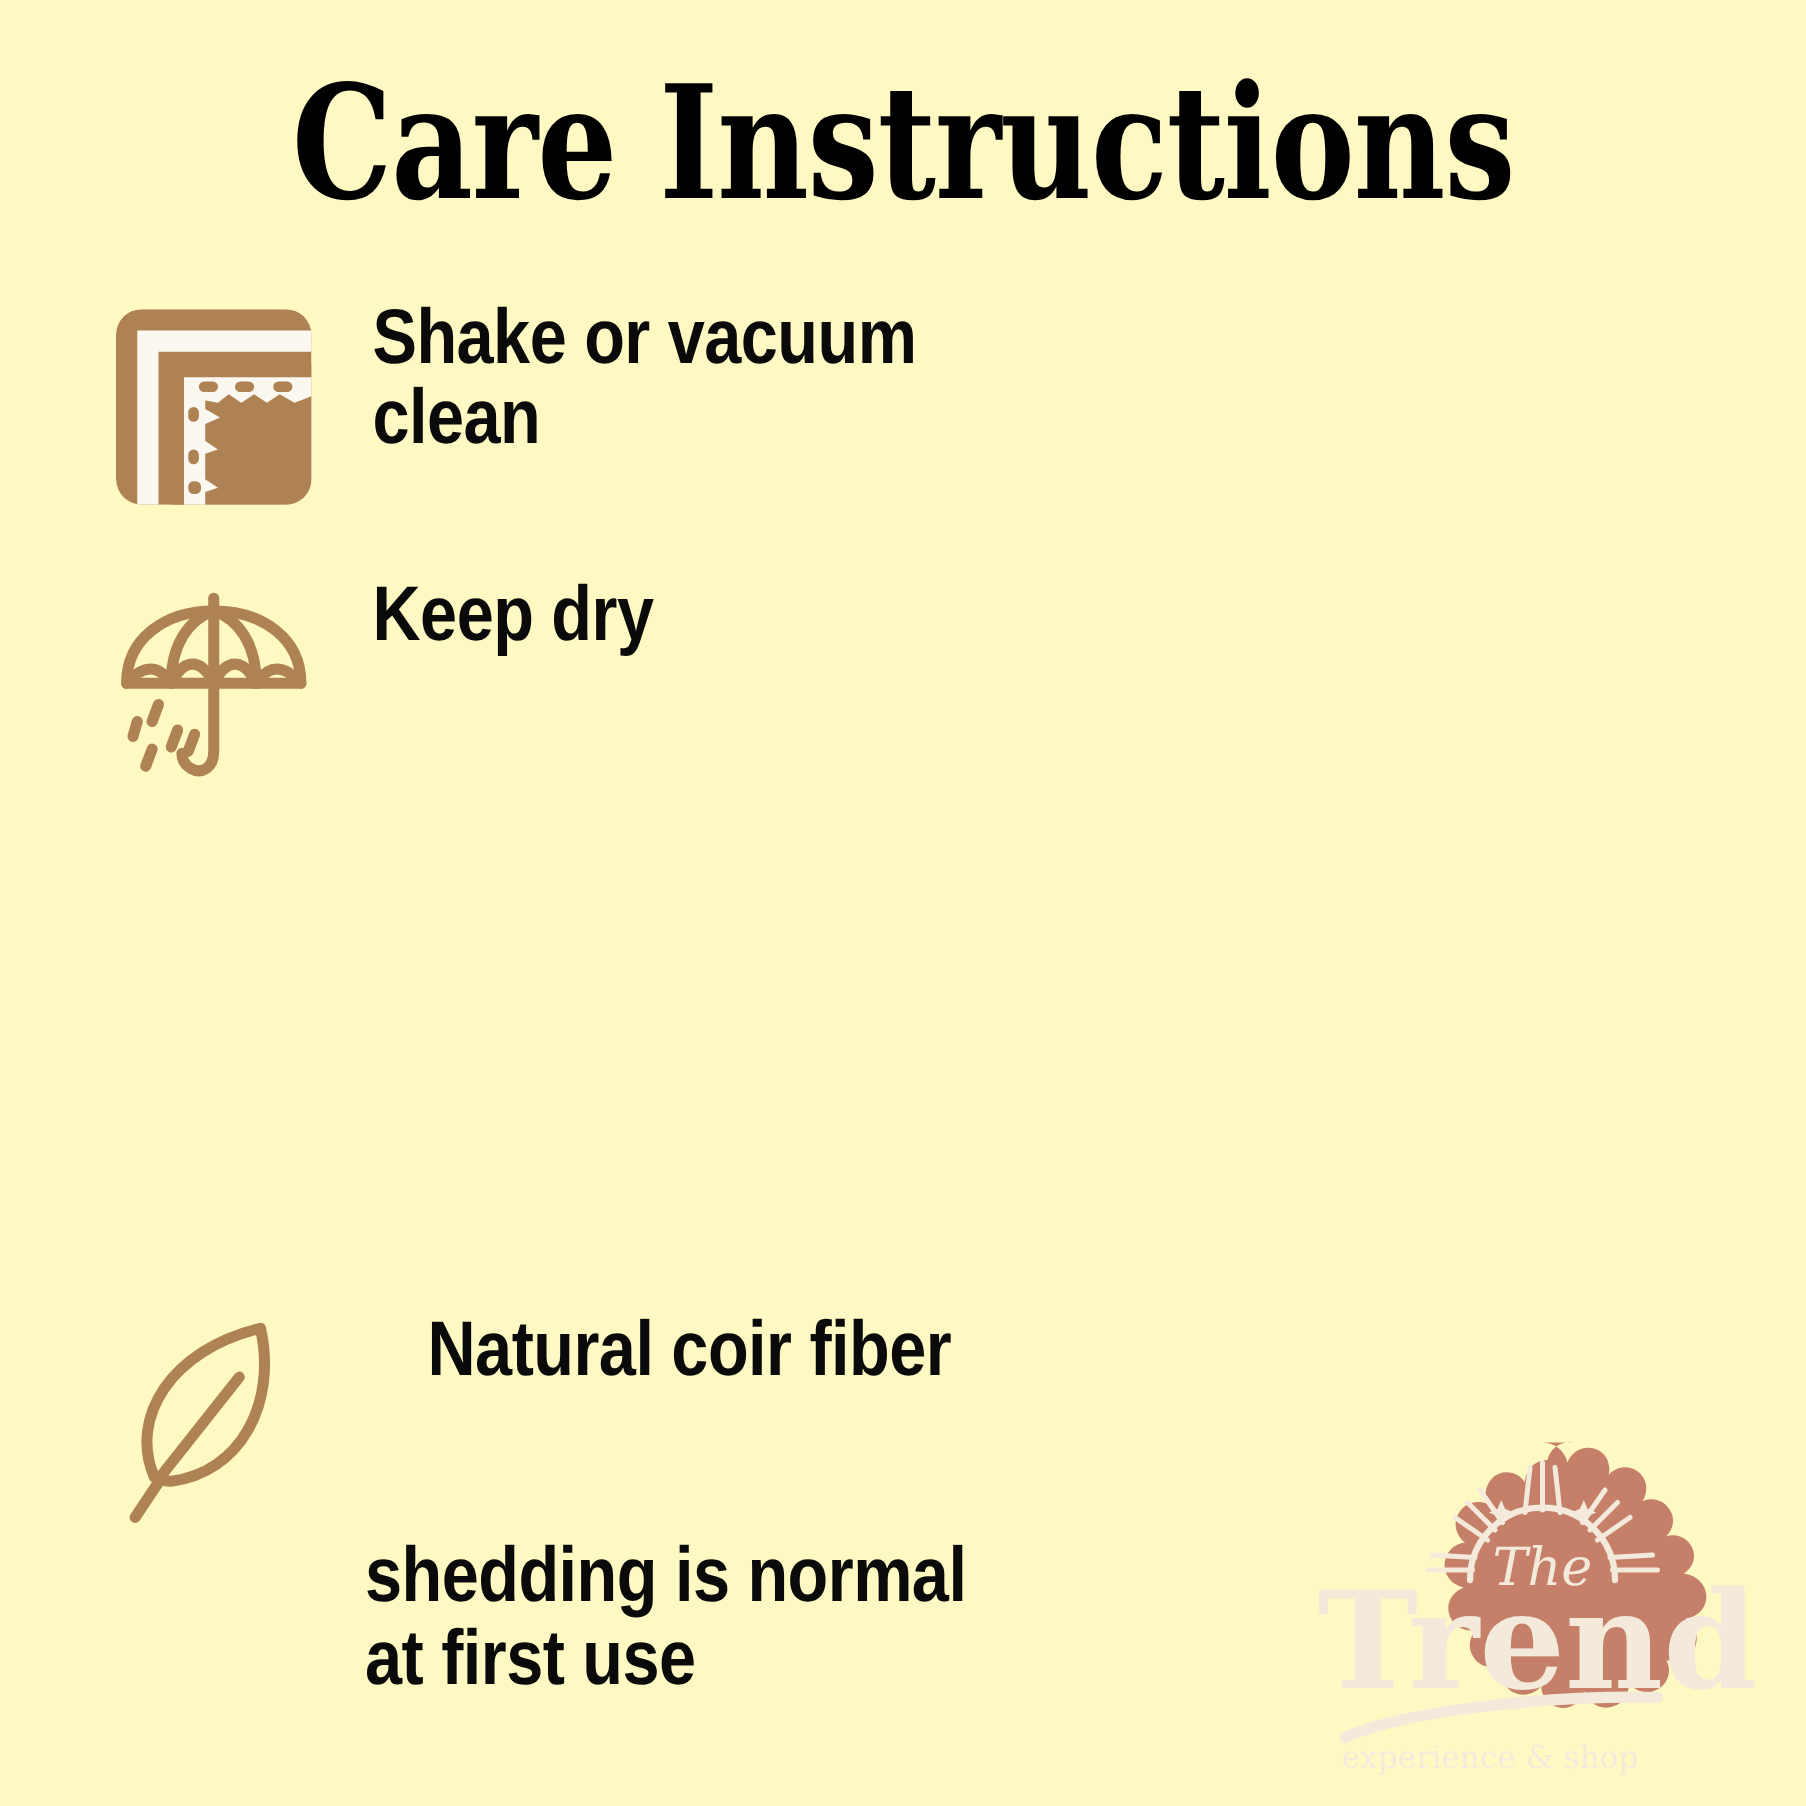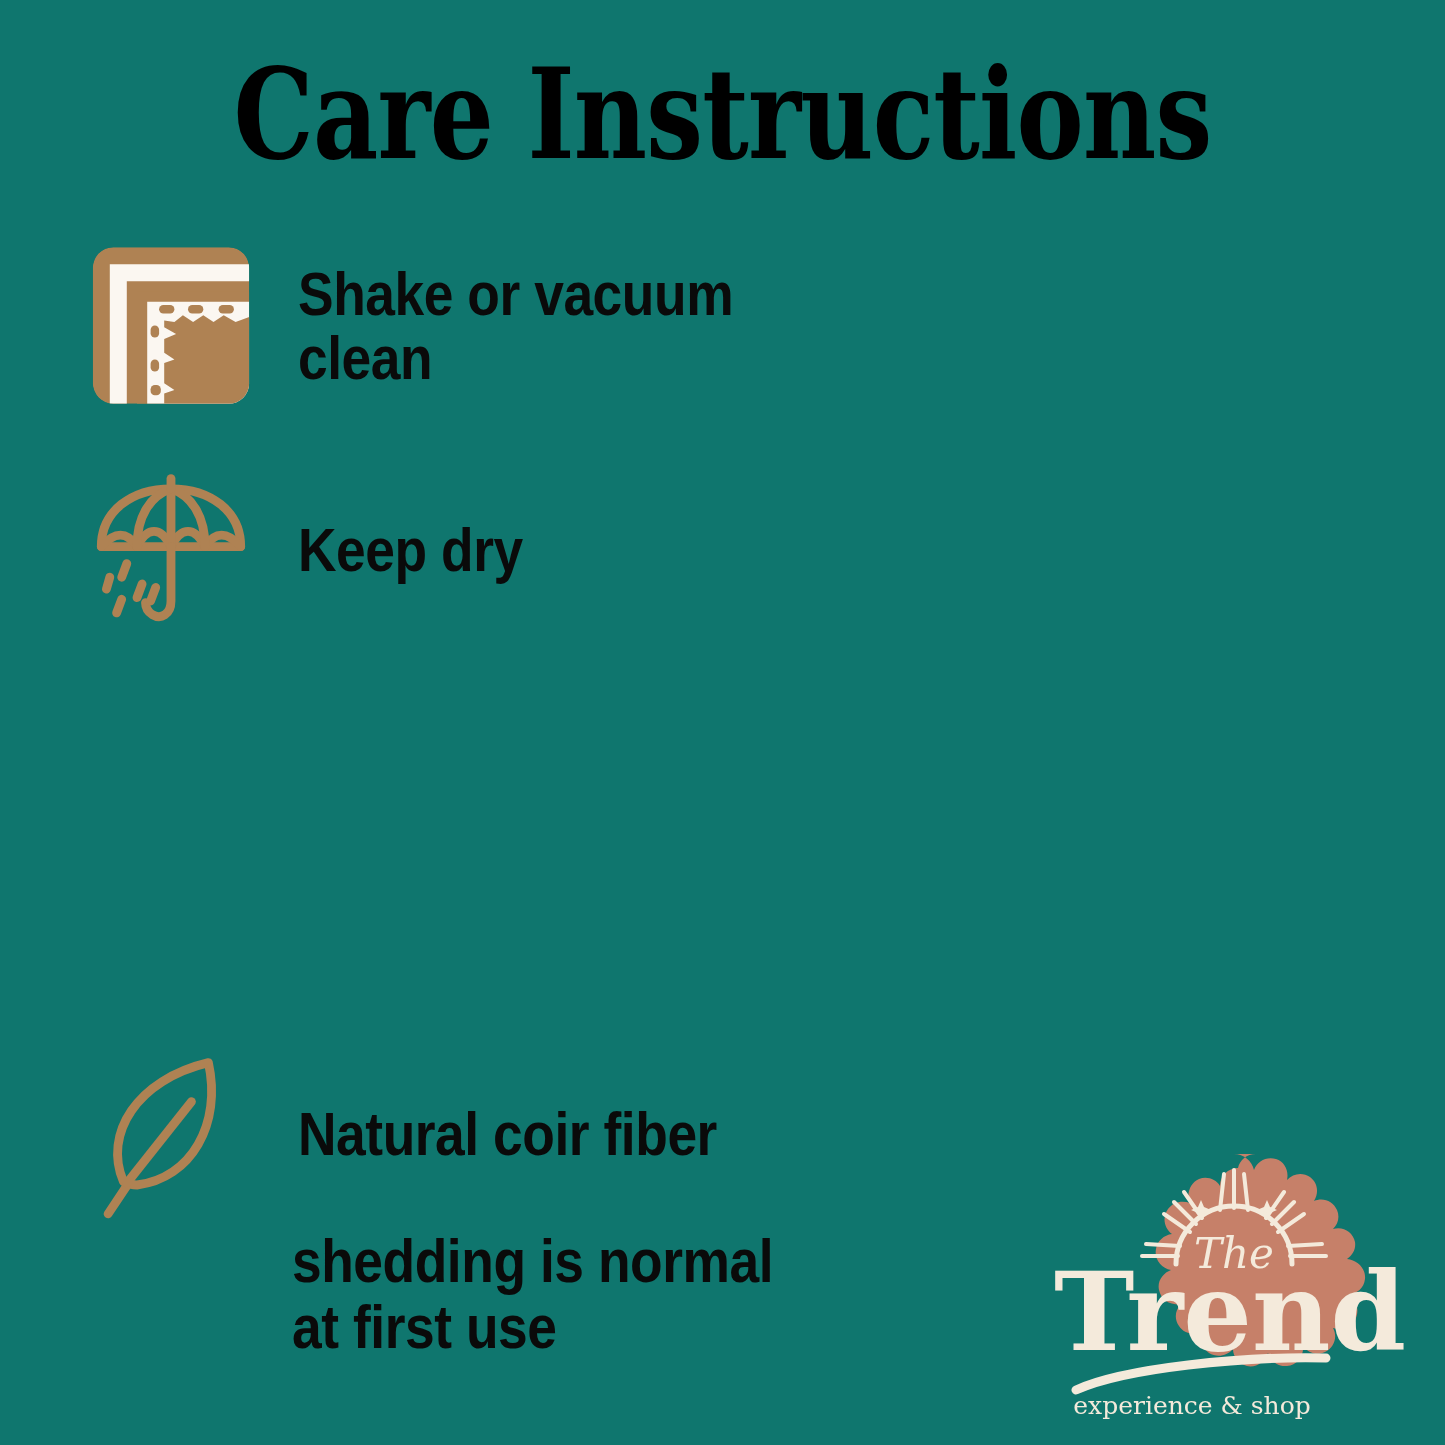--- a/index.html
+++ b/index.html
@@ -11,21 +11,21 @@
     width: 1445px;
     height: 1445px;
     font-family: "Liberation Sans", sans-serif;
     overflow: hidden;
     position: relative;
   }
   #page {
     position: relative;
     width: 1445px;
     height: 1445px;
-    background: #0f766e;
+    background: #fef9c3;
   }
 
   
   #title {
     position: absolute;
     left: 0;
     top: 46px;
     width: 1445px;
     text-align: center;
     font-family: "DejaVu Serif", "Liberation Serif", serif;
@@ -36,21 +36,20 @@
     color: #000000;
     transform: scaleX(0.80);
     transform-origin: 50% 50%;
     white-space: nowrap;
   }
 
   
   .row {
     position: absolute;
     display: flex;
-    align-items: center;
   }
   .icon-box {
     width: 170px;
     display: flex;
     align-items: center;
     justify-content: center;
     flex: 0 0 auto;
   }
   .row-label {
     font-family: "Liberation Sans", sans-serif;
@@ -61,21 +60,21 @@
     transform: scaleX(0.86);
     transform-origin: 0 50%;
     white-space: pre-line;
     letter-spacing: -0.5px;
   }
 
   #row0 { left: 86px;  top: 238px; }
   #row1 { left: 86px;  top: 460px; }
   #row2 { left: 86px;  top: 640px; }
   #row3 { left: 86px;  top: 832px; }
-  #row4 { left: 86px;  top: 1048px; }
+  #row4 { left: 86px;  top: 1048px; gap: 44px; }
 
   #row0 .row-label { margin-left: 42px; }
   #row1 .row-label { margin-left: 42px; }
   #row2 .row-label { margin-left: 42px; }
   #row3 .row-label { margin-left: 42px; }
   #row4 .row-label { margin-left: 42px; }
 
   
   #footnote {
     position: absolute;

